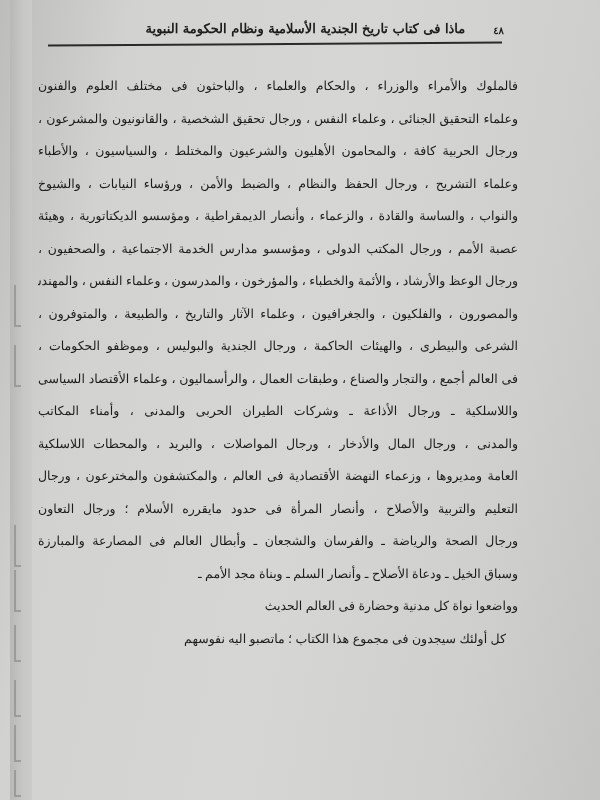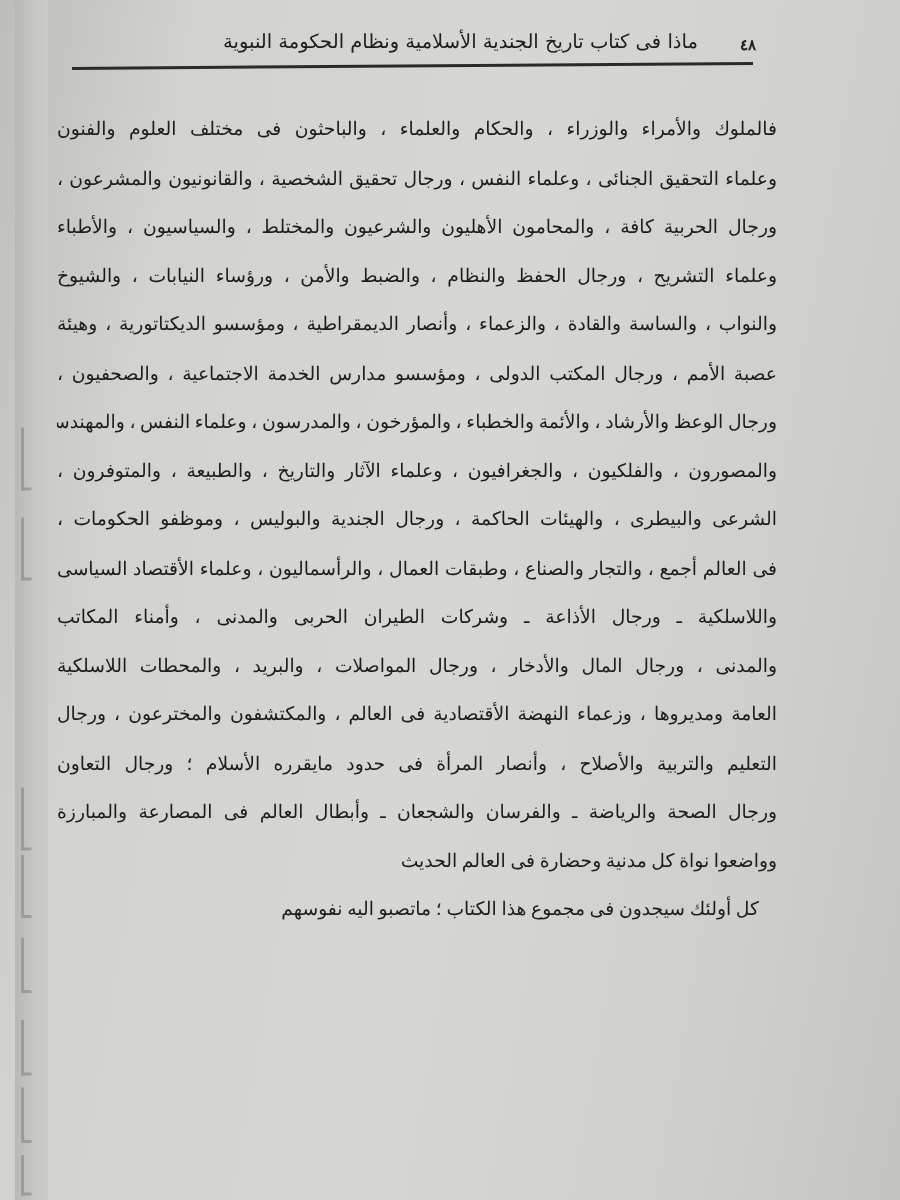--- a/index.html
+++ b/index.html
@@ -52,40 +52,40 @@
       font-family: "DejaVu Serif", serif;
       color: #1d1d1b;
     }
     .page-number {
       font-size: 10px;
       font-weight: bold;
       padding-right: 0;
     }
     .running-title {
       font-size: 13px;
-      font-weight: normal;
+      font-weight: bold;
     }
     .header-rule {
       position: absolute;
       top: 43px;
       left: 48px;
       width: 454px;
       height: 0;
       border-top: 2px solid #2a2a28;
       transform: rotate(-0.4deg);
     }
     .body-text {
       position: absolute;
       top: 70px;
       left: 38px;
       width: 480px;
       direction: rtl;
       text-align: justify;
       text-align-last: right;
-      font-family: Liberation Serif, serif;
+      font-family: Liberation Sans, sans-serif;
       font-size: 12.5px;
       color: #1c1c1a;
     }
     .line {
       height: 32.5px;
       line-height: 32.5px;
       white-space: nowrap;
       overflow: hidden;
       text-align-last: justify;
     }
@@ -127,16 +127,17 @@
     <div class="line">عصبة الأمم ، ورجال المكتب الدولى ، ومؤسسو مدارس الخدمة الاجتماعية ، والصحفيون ،</div>
     <div class="line">ورجال الوعظ والأرشاد ، والأئمة والخطباء ، والمؤرخون ، والمدرسون ، وعلماء النفس ، والمهندسون ،</div>
     <div class="line">والمصورون ، والفلكيون ، والجغرافيون ، وعلماء الآثار والتاريخ ، والطبيعة ، والمتوفرون ،</div>
     <div class="line">الشرعى والبيطرى ، والهيئات الحاكمة ، ورجال الجندية والبوليس ، وموظفو الحكومات ،</div>
     <div class="line">فى العالم أجمع ، والتجار والصناع ، وطبقات العمال ، والرأسماليون ، وعلماء الأقتصاد السياسى</div>
     <div class="line">واللاسلكية ـ ورجال الأذاعة ـ وشركات الطيران الحربى والمدنى ، وأمناء المكاتب</div>
     <div class="line">والمدنى ، ورجال المال والأدخار ، ورجال المواصلات ، والبريد ، والمحطات اللاسلكية</div>
     <div class="line">العامة ومديروها ، وزعماء النهضة الأقتصادية فى العالم ، والمكتشفون والمخترعون ، ورجال</div>
     <div class="line">التعليم والتربية والأصلاح ، وأنصار المرأة فى حدود مايقرره الأسلام ؛ ورجال التعاون</div>
     <div class="line">ورجال الصحة والرياضة ـ والفرسان والشجعان ـ وأبطال العالم فى المصارعة والمبارزة</div>
+    <div class="line short">وسباق الخيل ـ ودعاة الأصلاح ـ وأنصار السلم ـ وبناة مجد الأمم ـ</div>
     <div class="line short">وواضعوا نواة كل مدنية وحضارة فى العالم الحديث</div>
     <div class="line center-ish">كل أولئك سيجدون فى مجموع هذا الكتاب ؛ ماتصبو اليه نفوسهم</div>
   </div>
 </div>
 
 </body></html>

